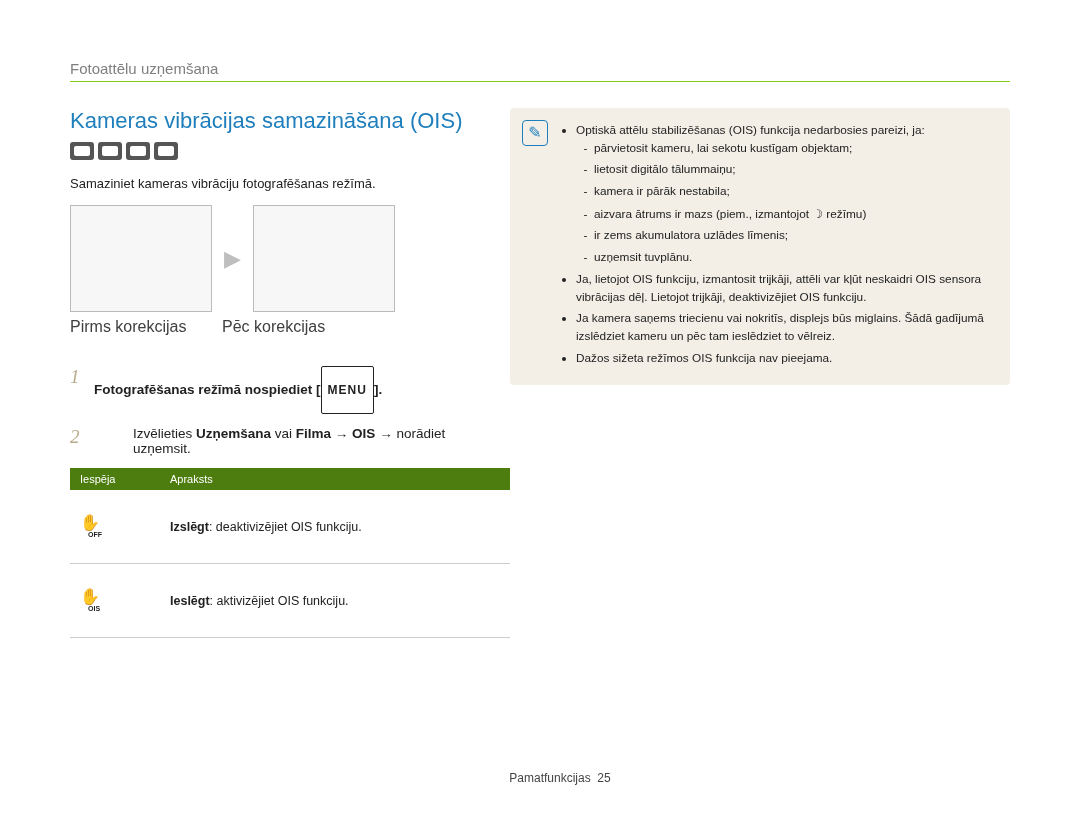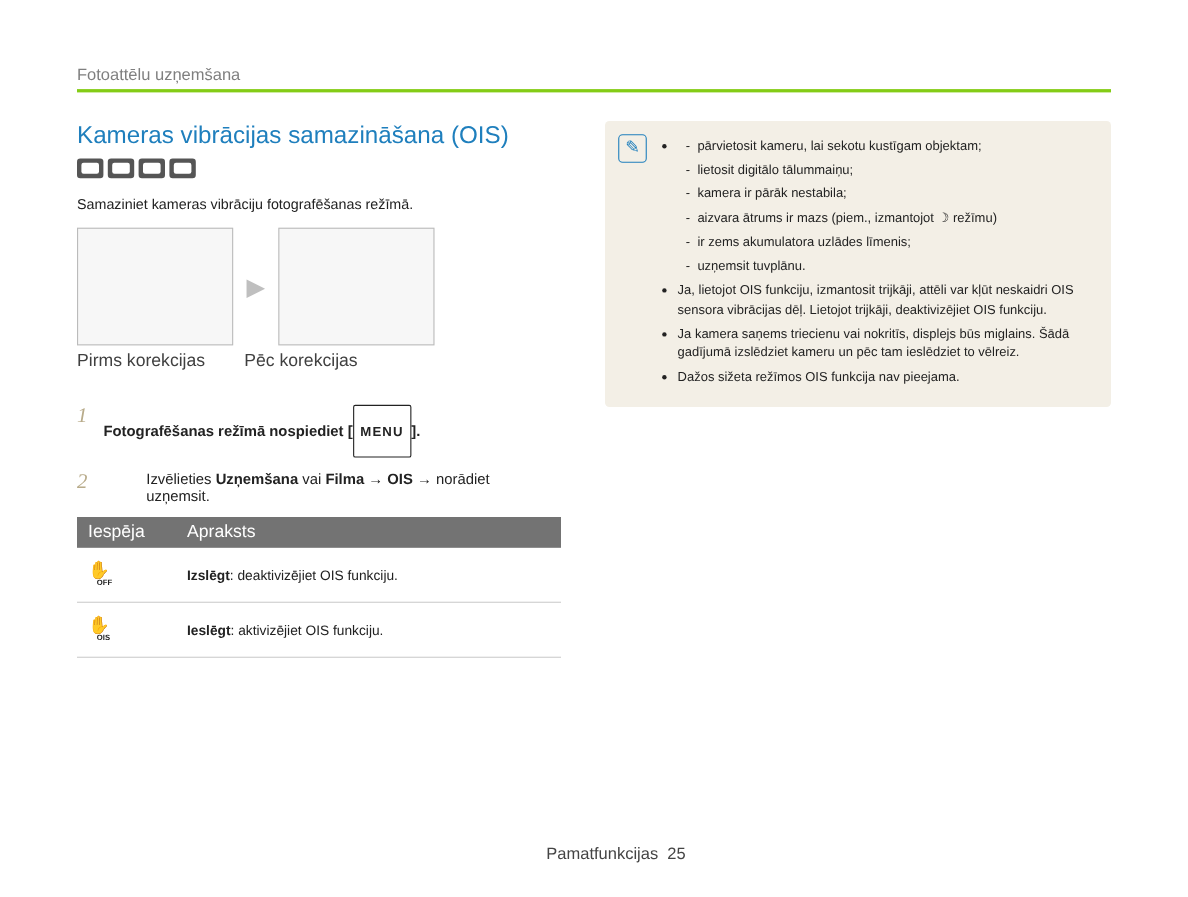--- a/index.html
+++ b/index.html
@@ -14,27 +14,26 @@
   }
   .page {
     position: relative;
     padding: 60px 70px 40px 70px;
     box-sizing: border-box;
     height: 100%;
   }
   .section-header {
     color: #7f7f7f;
     font-size: 15px;
-    border-bottom: 3px solid #84cc16;
+    border-bottom: 1px solid #84cc16;
     padding-bottom: 4px;
     margin-bottom: 26px;
   }
   .columns {
     display: flex;
-    gap: 40px;
     justify-content: flex-end;
   }
   .col-left { width: 440px; }
   .col-right { flex: 1; }
 
   .title {
     color: #1f7fbd;
     font-size: 22px;
     font-weight: 400;
     margin-bottom: 8px;
@@ -101,29 +100,29 @@
     border-radius:2px;
     vertical-align:baseline;
   }
 
   table.opts {
     border-collapse: collapse;
     width:100%;
     margin-top:6px;
   }
   table.opts th {
-    background:#737373;
+    background:#4d7c0f;
     color:#fff;
     font-weight:normal;
-    font-size:16px;
+    font-size:11px;
     text-align:left;
     padding:5px 10px;
   }
   table.opts td {
-    padding:13px 10px;
+    padding:25px 10px;
     border-bottom:1px solid #ccc;
     font-size:12.5px;
     vertical-align:middle;
     margin-top:20px;
   }
   .hand-icon {
     display:inline-block;
     width:26px; height:20px;
     position:relative;
   }
@@ -164,21 +163,21 @@
   .note-box ul { margin:0; padding-left:16px; }
   .note-box ul ul { list-style-type: "-  "; padding-left:18px; }
   .note-box li { margin-bottom:4px; }
   .moon{ font-size:12px; }
 
   .footer {
     position:absolute;
     bottom:30px;
     left:0; right:0;
     text-align:center;
-    font-size:15px;
+    font-size:12px;
     color:#444;
     padding-left:40px;
   }
 </style>
 </head>
 <body>
 
 <div class="page">
   <div class="section-header">Fotoattēlu uzņemšana</div>
 
@@ -233,20 +232,21 @@
         </tr>
       </tbody>
         </table>
     </div>
 
     <div class="col-right">
       <div class="note-box">
         <div class="note-icon">✎</div>
         <ul>
           <li>
+            <span>Optiskā attēlu stabilizēšanas (OIS) funkcija nedarbosies pareizi, ja:</span>
             <ul>
               <li>pārvietosit kameru, lai sekotu kustīgam objektam;</li>
               <li>lietosit digitālo tālummaiņu;</li>
               <li>kamera ir pārāk nestabila;</li>
               <li><span>aizvara ātrums ir mazs (piem., izmantojot </span><span class="moon">☽</span><span> režīmu)</span></li>
               <li>ir zems akumulatora uzlādes līmenis;</li>
               <li>uzņemsit tuvplānu.</li>
             </ul>
           </li>
           <li>Ja, lietojot OIS funkciju, izmantosit trijkāji, attēli var kļūt neskaidri OIS sensora vibrācijas dēļ. Lietojot trijkāji, deaktivizējiet OIS funkciju.</li>

